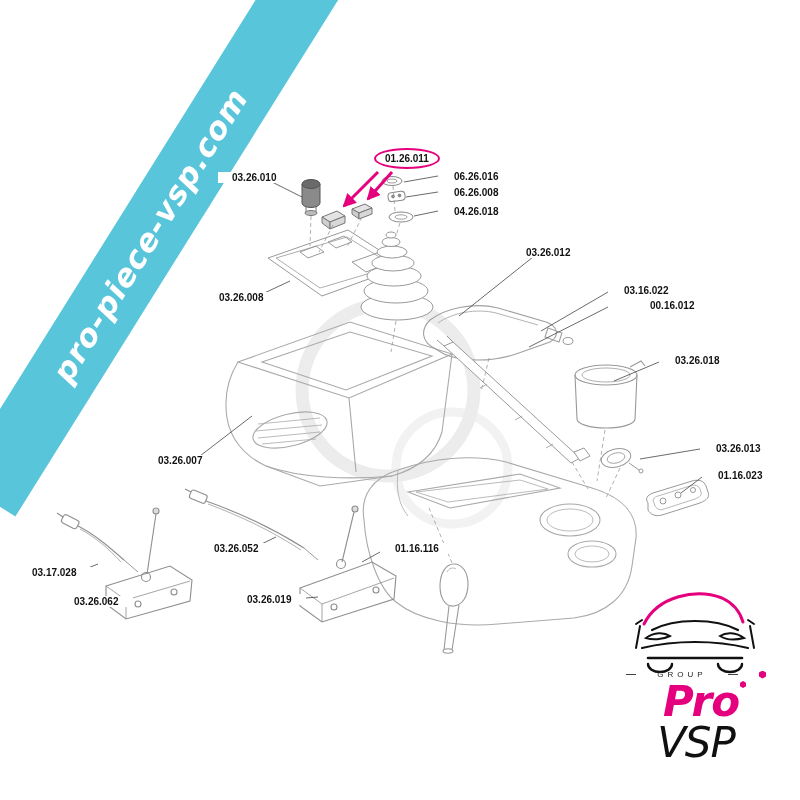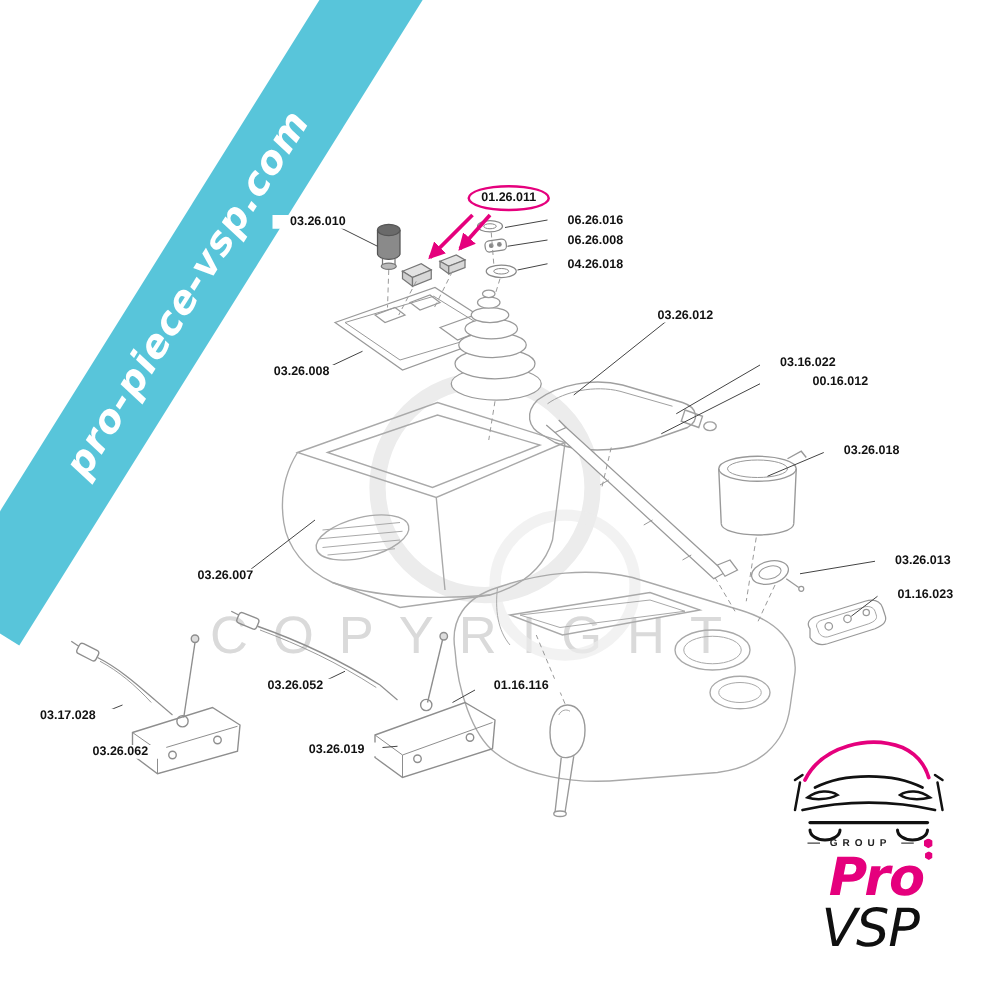--- a/index.html
+++ b/index.html
@@ -23,38 +23,37 @@
 
   
   .part-label { position:absolute; z-index:5; white-space:nowrap;
                 font-size:10px; font-weight:700; color:#111; background:#fff; padding:0 14px; }
   .part-label.highlighted { border:2px solid #e5007d; border-radius:50%;
                             padding:3px 9px; z-index:6; }
 
   
   .logo { position:absolute; left:626px; top:584px; width:140px; z-index:2; text-align:center; }
   .logo-car { width:132px; height:92px; display:block; margin:0 auto; }
-  .logo-group { font-size:8px; letter-spacing:4px; color:#222; font-weight:700;
-                display:flex; align-items:center; justify-content:center; gap:8px; margin-top:-6px; }
+  .logo-group { font-size:8px; letter-spacing:4px; color:#222; font-weight:400;
+                display:flex; align-items:center; justify-content:space-between; gap:8px; margin-top:-6px; }
   .gdash { display:inline-block; width:10px; height:1px; background:#444; }
   .hex { display:inline-block; width:7px; height:8px; background:#e5007d;
          clip-path:polygon(50% 0,100% 25%,100% 75%,50% 100%,0 75%,0 25%); }
   .logo-pro-line { line-height:1; margin-top:2px; }
   .logo-pro { font-size:42px; font-weight:bold; font-style:italic; color:#e5007d;
               letter-spacing:-1px; font-family:"DejaVu Sans",sans-serif;margin-left:17px; }
   .hex-pro { width:6px; height:7px; vertical-align:top; margin-left:1px; }
   .logo-vsp { font-size:42px; font-weight:normal; font-style:italic; color:#101010;
               letter-spacing:-1px; line-height:0.95; font-family:"DejaVu Sans",sans-serif; }
 </style>
 </head>
 <body>
 
 <div id="page">
 
-  <div class="watermark">COPYRIGHT</div>
 
   <svg class="diagram" viewBox="0 0 800 800">
     <defs>
       <marker id="ah" viewBox="0 0 10 10" refX="8.5" refY="5" markerWidth="4.5" markerHeight="4.5" orient="auto">
         <path d="M0,0 L10,5 L0,10 Z" fill="#e5007d"></path>
       </marker>
     </defs>
 
     <g stroke="#ececec" fill="none">
       <circle cx="388" cy="390" r="86" stroke-width="13"></circle>

